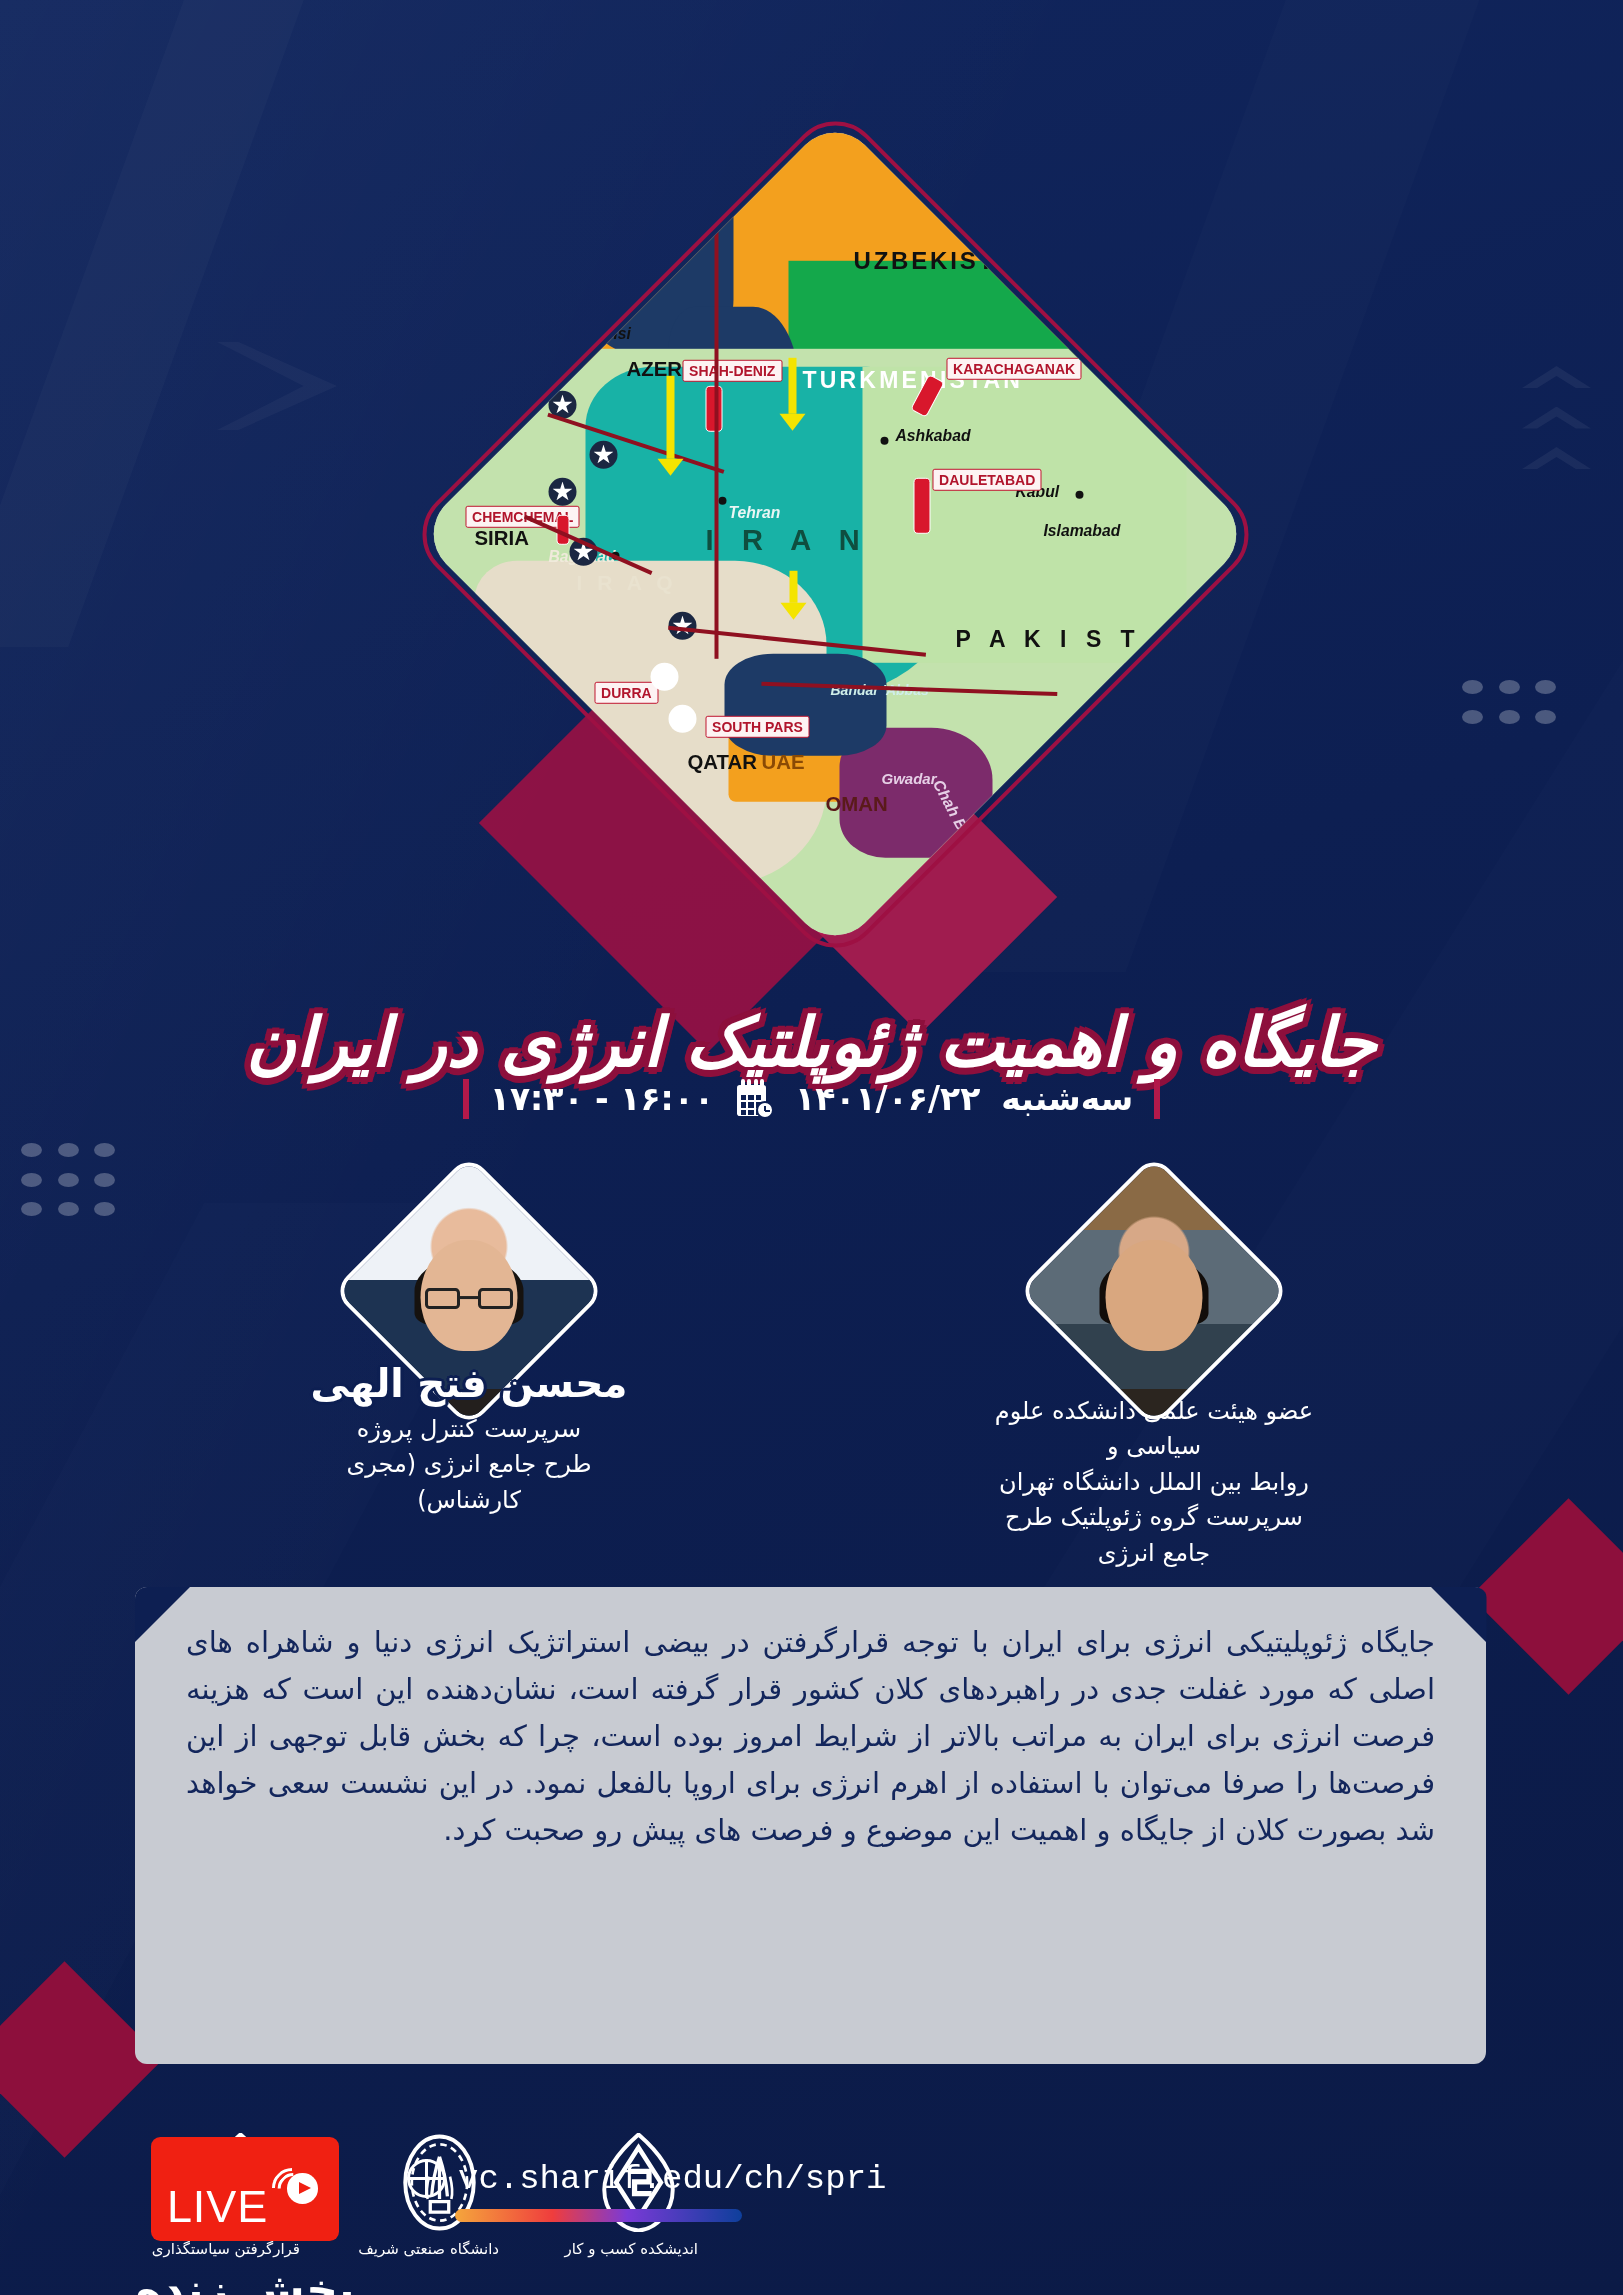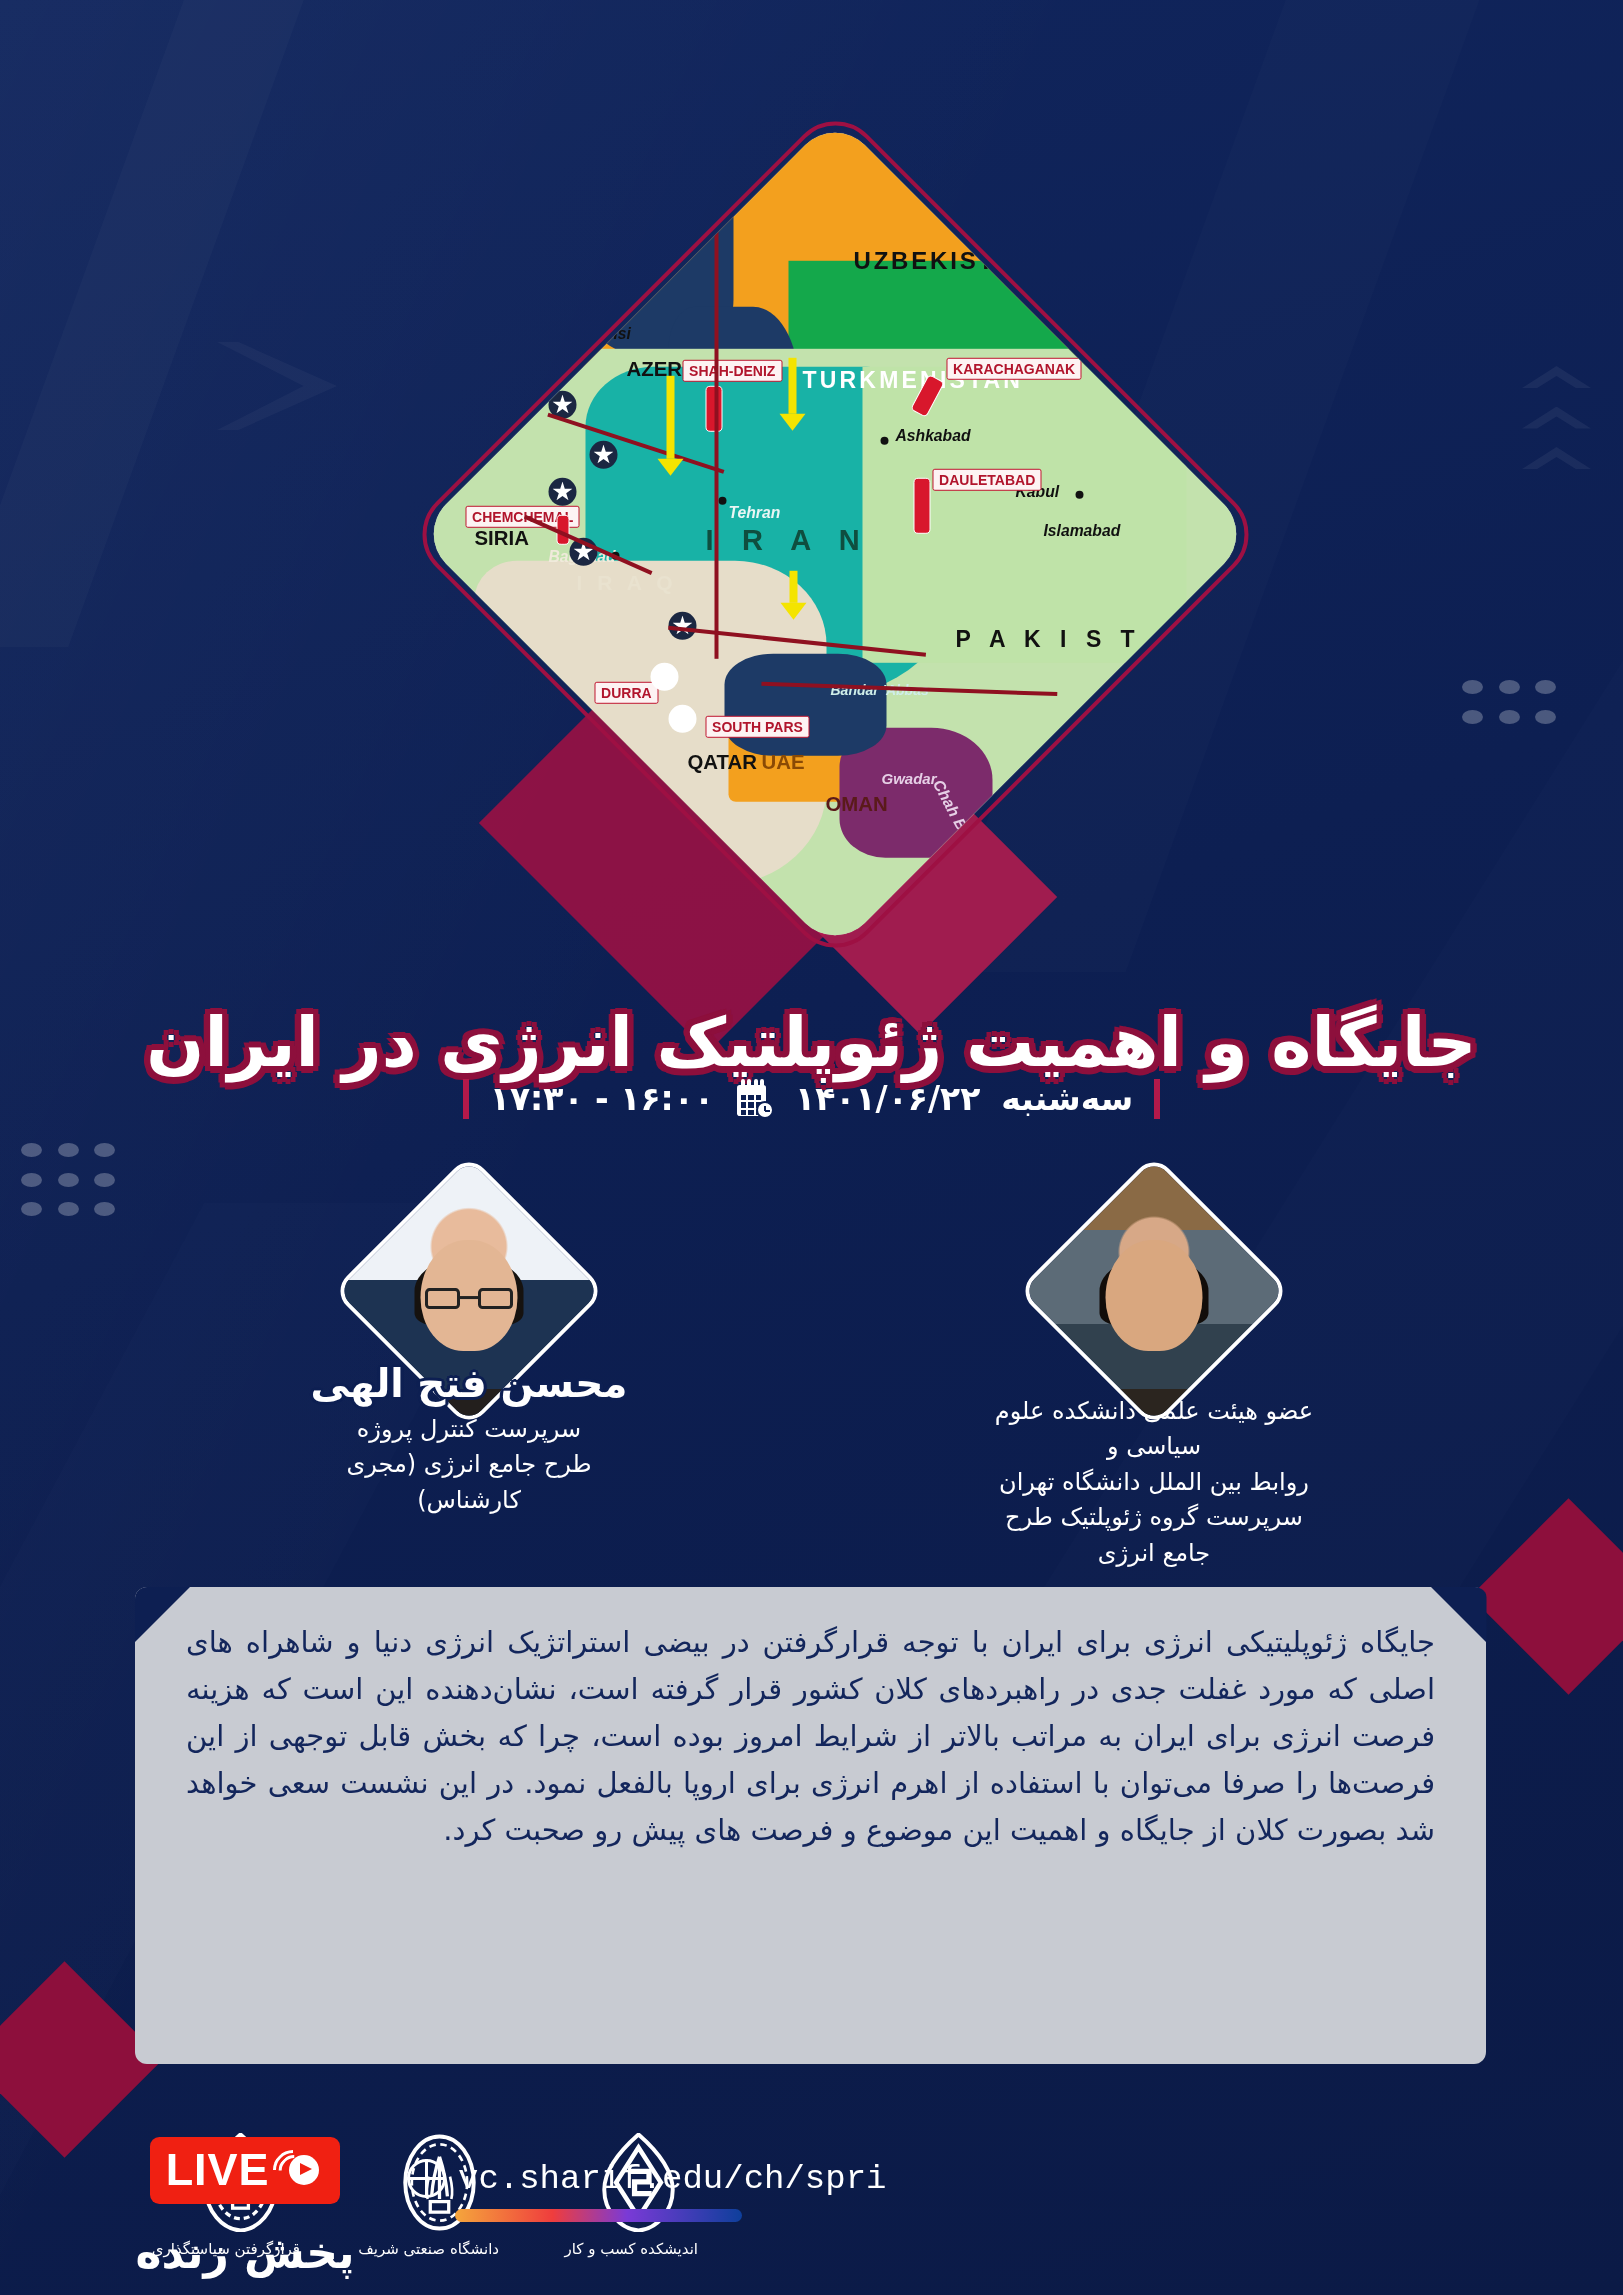--- a/index.html
+++ b/index.html
@@ -120,20 +120,21 @@
 
   
   .title{
     position:absolute;top:957px;left:0;width:100%;
     text-align:center;font-size:68px;font-weight:700;
     color:#ffffff;direction:rtl;
     text-shadow:
       6.5px 0 0 #8d0f3c, -6.5px 0 0 #8d0f3c, 0 6.5px 0 #8d0f3c, 0 -6.5px 0 #8d0f3c,
       5.1px 5.1px 0 #8d0f3c, -5.1px 5.1px 0 #8d0f3c, 5.1px -5.1px 0 #8d0f3c, -5.1px -5.1px 0 #8d0f3c;
     letter-spacing:-0.9px;
+    font-style:italic;
   }
 
   
   .datebar{
     position:absolute;top:1078px;left:0;width:100%;
     display:flex;align-items:center;justify-content:center;gap:21px;
     direction:rtl;
   }
   .dpipe{width:6px;height:40px;background:#b3194a;display:block;}
   .dtext{font-size:33px;font-weight:700;color:#fff;white-space:nowrap;}
@@ -211,21 +212,21 @@
   .footer{position:absolute;left:0;top:2128px;width:100%;height:167px;}
   .logos{position:absolute;right:925px;top:4.6px;display:flex;gap:79px;direction:rtl;}
   .logo{width:120px;text-align:center;}
   .logo .mark{width:79px;height:99px;margin:0 auto;}
   .logo .cap{margin-top:8.3px;font-size:15px;color:#ffffff;direction:rtl;white-space:nowrap;}
   .live-wrap{position:absolute;left:106px;top:9.3px;width:278px;text-align:center;direction:rtl;}
   .live-badge{
     display:inline-flex;align-items:center;gap:11px;direction:ltr;
     background:#f02012;border-radius:9.3px;padding:6.5px 15.7px 8.3px;
   }
-  .live-badge .lbl{font-family:"Liberation Sans",sans-serif;font-weight:700;font-size:45px;color:#fff;letter-spacing:0.9px;}
+  .live-badge .lbl{font-family:"Liberation Sans",sans-serif;font-weight:400;font-size:45px;color:#fff;letter-spacing:0.9px;margin-top:37px;}
   .live-badge .bcast{position:relative;width:44px;height:36px;}
   .live-badge .bcast .pill{position:absolute;left:8.3px;top:2.8px;width:30.5px;height:30.5px;border-radius:50%;background:#fff;}
   .live-badge .bcast .pill::after{content:"";position:absolute;left:11.6px;top:8.8px;
     border-left:12px solid #f02012;border-top:6.5px solid transparent;border-bottom:6.5px solid transparent;}
   .live-badge .bcast .w1,.live-badge .bcast .w2{position:absolute;border:3.2px solid #fff;border-radius:50%;
     border-right-color:transparent;border-top-color:transparent;border-bottom-color:transparent;}
   .live-badge .bcast .w1{left:-0.9px;top:2.8px;width:30.5px;height:30.5px;transform:rotate(45deg);}
   .live-badge .bcast .w2{left:-7.4px;top:-1.9px;width:40px;height:40px;transform:rotate(45deg);}
   .live-fa{margin-top:23px;font-size:44px;font-weight:700;color:#fff;}
   .url-wrap{position:absolute;left:407px;top:31px;display:flex;align-items:center;gap:12px;direction:ltr;}

